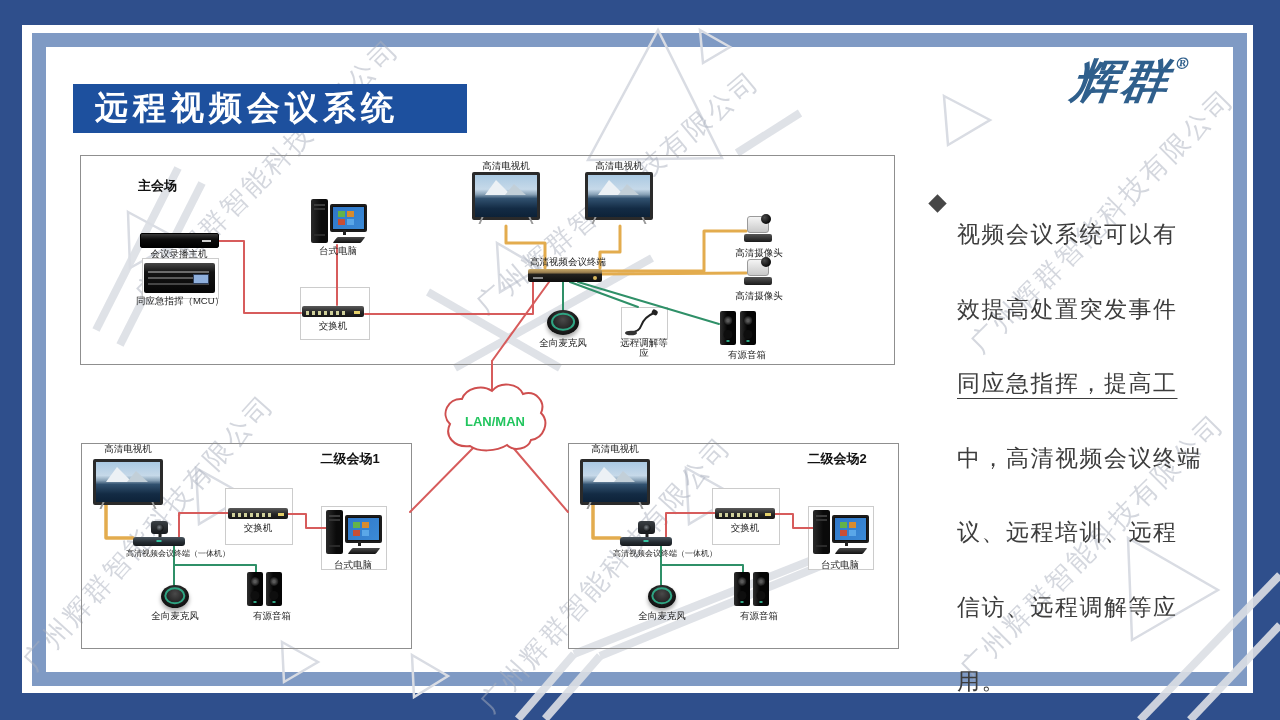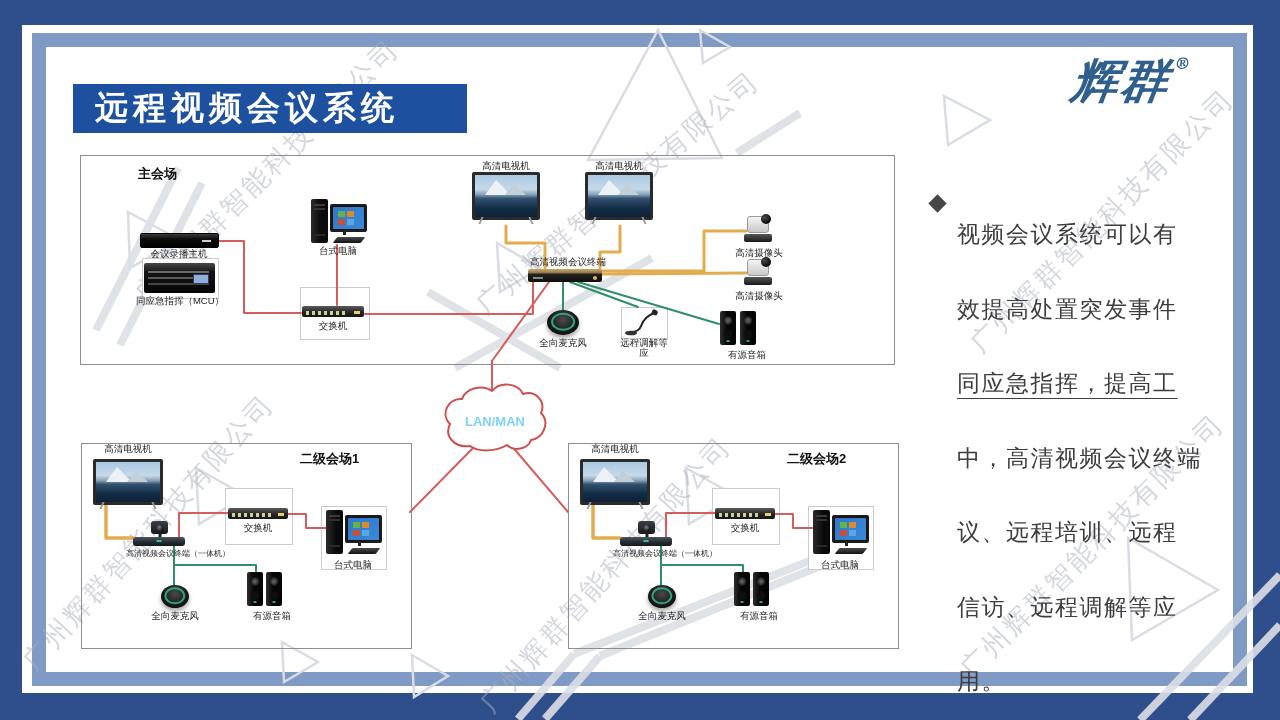--- a/index.html
+++ b/index.html
@@ -18,21 +18,21 @@
             color:#fff;font-family:"Liberation Serif","DejaVu Serif",serif;font-weight:600;
             font-size:33px;letter-spacing:5px;line-height:49px;padding-left:22px;box-sizing:border-box;}
   .logo{position:absolute;left:1072px;top:50px;color:#2f5f8c;
         font-family:"DejaVu Serif","Liberation Serif",serif;font-style:italic;font-weight:bold;
         font-size:47px;letter-spacing:2px;transform:skewX(-8deg);}
   .logo sup{font-size:16px;font-style:normal;vertical-align:28px;margin-left:2px;}
   
   .vbox{position:absolute;border:1px solid #8f8f8f;background:transparent;}
   .wbox{position:absolute;border:1px solid #cccccc;background:#fff;}
   .vtitle{position:absolute;font-size:13px;font-weight:bold;color:#111;}
-  .vtitle.r{text-align:left;}
+  .vtitle.r{text-align:center;}
   .dev-label{position:absolute;font-size:9.5px;color:#1f1f1f;text-align:center;z-index:6;line-height:1.1;}
   .dev-label.small{font-size:8px;}
   
   .cables{position:absolute;inset:0;z-index:4;pointer-events:none;}
   
   .dev{position:absolute;z-index:5;}
   .tv{border:3px solid #2a2a2a;background:#203a54;border-radius:2px;}
   .tv .scr{position:absolute;inset:0;display:block;overflow:hidden;
     background:linear-gradient(180deg,#aac9e2 0%,#c6d9e9 34%,#8aa3b8 46%,#31516f 56%,#132b44 80%,#0d2238 100%);}
   .tv .scr::before{content:"";position:absolute;left:16%;top:12%;width:0;height:0;
@@ -78,21 +78,21 @@
     background:radial-gradient(circle at 35% 35%,#4a4a4a,#0a0a0a 70%);}
   .spk{position:absolute;width:16px;height:34px;background:linear-gradient(90deg,#2e2e2e,#050505 45%);border-radius:2px;}
   .spk::before{content:"";position:absolute;left:50%;top:5px;transform:translateX(-50%);width:9px;height:9px;border-radius:50%;
     background:radial-gradient(circle,#5a5a5a 18%,#101010 72%);box-shadow:0 14px 0 #0e0e0e;}
   .spk::after{content:"";position:absolute;left:50%;bottom:3px;transform:translateX(-50%);width:3px;height:2px;background:#2fa583;}
   .omni{border-radius:50%;background:radial-gradient(circle at 50% 38%,#4a4a4a,#161616 62%,#050505);
     box-shadow:0 3px 4px rgba(0,0,0,.35);}
   .omni::before{content:"";position:absolute;left:50%;top:47%;transform:translate(-50%,-50%);
     width:62%;height:58%;border:2px solid #2fa583;border-radius:50%;}
   .cloud-label{position:absolute;left:461px;top:414px;width:68px;text-align:center;
-    font-size:13px;font-weight:bold;color:#7dd3fc;z-index:6;}
+    font-size:13px;font-weight:bold;color:#22c55e;z-index:6;}
   
   .bullet{position:absolute;left:931px;top:197px;width:13px;height:13px;background:#474747;transform:rotate(45deg);}
   .side-text{position:absolute;left:957px;top:182px;width:232px;color:#3d3d3d;}
   .txt-line{font-size:23px;letter-spacing:1.5px;line-height:43.5px;white-space:nowrap;margin-top:31px;}
   .txt-line .uline{text-decoration:underline;text-underline-offset:7px;text-decoration-thickness:1px;}
 </style>
 </head>
 <body>
 
 <div class="slide">
@@ -134,21 +134,21 @@
   <div class="wm" style="left:965px;top:655px;transform:rotate(-45deg);">广州辉群智能科技有限公司</div>
 
   <div class="content">
 
     <div class="titlebar">远程视频会议系统</div>
     <div class="logo"><span>辉群</span><sup>®</sup></div>
 
     <div class="vbox" style="left:80px;top:155px;width:813px;height:208px;"></div>
     <div class="vbox" style="left:81px;top:443px;width:329px;height:204px;"></div>
     <div class="vbox" style="left:568px;top:443px;width:329px;height:204px;"></div>
-    <div class="vtitle" style="left:138px;top:165px;">主会场</div>
+    <div class="vtitle" style="left:138px;top:177px;">主会场</div>
     <div class="vtitle r" style="left:300px;top:450px;width:100px;">二级会场1</div>
     <div class="vtitle r" style="left:787px;top:450px;width:100px;">二级会场2</div>
 
     <div class="wbox" style="left:142px;top:258px;width:75px;height:39px;"></div>
     <div class="wbox" style="left:300px;top:287px;width:68px;height:51px;"></div>
     <div class="wbox" style="left:621px;top:307px;width:45px;height:30px;">
       <svg width="43" height="28" viewBox="0 0 43 28">
         <path d="M9 24 q8 0 10 -6 q3 -9 13 -13" stroke="#222" fill="none" stroke-width="2"></path>
         <ellipse cx="9" cy="25" rx="6" ry="2.3" fill="#333"></ellipse>
         <rect x="30" y="2" width="6" height="5" rx="2" fill="#222" transform="rotate(32 33 4)"></rect>

